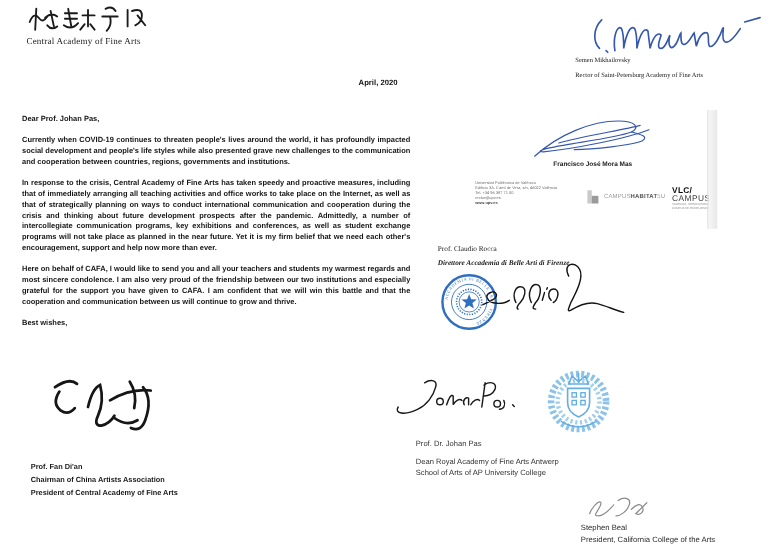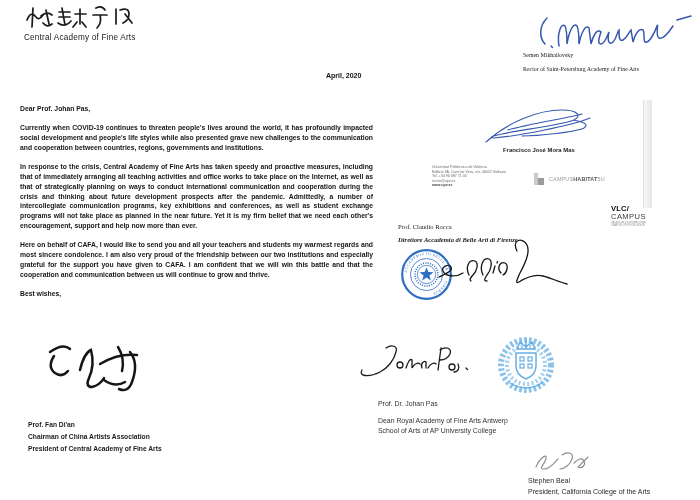--- a/index.html
+++ b/index.html
@@ -5,21 +5,21 @@
   * { margin:0; padding:0; box-sizing:border-box; }
   html,body { background:#fff; }
   .page {
     position:relative; width:700px; height:500px; background:#ffffff;
     font-family:"Liberation Sans", sans-serif; overflow:hidden; color:#111;
   }
   .abs { position:absolute; }
   .sr { position:absolute; width:1px; height:1px; overflow:hidden; clip:rect(0 0 0 0); }
 
   
-  .cafa-english { left:24px; top:33px; font-family:Liberation Sans, sans-serif; font-size:8.2px; color:#222; letter-spacing:.2px; }
+  .cafa-english { left:24px; top:33px; font-family:Liberation Serif, serif; font-size:8.2px; color:#222; letter-spacing:.2px; }
 
   
   .letter-body { left:20px; top:104px; width:353px; font-size:6.8px; line-height:9.8px; font-weight:600; color:#161616; }
   .letter-body p { text-align:justify; margin-top:9.5px; }
   .letter-body .greeting { text-align:left; margin-top:0; }
   .letter-body .closing { text-align:left; }
   .date-line { left:326px; top:72px; font-size:7px; font-weight:600; color:#111; }
 
   
   .mik-name  { left:523px; top:52px; font-family:"Liberation Serif", serif; font-size:5.9px; color:#222; }
@@ -29,21 +29,21 @@
   .mora-name { left:503px; top:147px; font-size:5.9px; font-weight:700; color:#222; }
   .upv-address { left:432px; top:165px; font-size:6px; line-height:7.6px; color:#6a6a6a; transform:scale(.6); transform-origin:left top; white-space:nowrap; }
   .upv-web { font-weight:700; color:#444; }
   .ch-row { left:534px; top:173px; display:flex; align-items:center; }
   .ch-icon { width:11px; height:12px; position:relative; margin-right:4px; }
   .ch-icon .b1 { position:absolute; left:0; top:0; width:4px; height:12px; background:#c9c9c9; }
   .ch-icon .b2 { position:absolute; left:4px; top:5px; width:6px; height:7px; background:#9a9a9a; }
   .ch-text { font-size:5.4px; color:#9a9a9a; letter-spacing:.2px; white-space:nowrap; }
   .ch-text .bold { font-weight:700; color:#555; }
   .vlc { left:611px; top:169px; width:40px; }
-  .vlc-l1 { font-size:7.6px; font-weight:800; color:#0d0d0d; line-height:8px; letter-spacing:.2px;margin-top:36px; }
+  .vlc-l1 { font-size:7.6px; font-weight:800; color:#0d0d0d; line-height:8px; letter-spacing:.2px; }
   .vlc-l2 { font-size:7.6px; font-weight:400; color:#3c3c3c; line-height:8px; letter-spacing:.4px; }
   .vlc-sub { font-size:6px; line-height:7px; color:#8f8f8f; transform:scale(.44); transform-origin:left top; white-space:nowrap; }
   .scan-band { left:643px; top:100px; width:9px; height:108px; background:linear-gradient(to right,#f7f7f7,#e7e7e7); border-left:1px solid #dedede; }
 
   
   .rocca-name  { left:398px; top:223px; font-family:"Liberation Serif", serif; font-size:6.6px; color:#222; }
   .rocca-title { left:398px; top:236px; font-family:"Liberation Serif", serif; font-size:6.6px; font-style:italic; font-weight:700; color:#222; }
 
   
   .fan-block { left:28px; top:419px; font-size:6.7px; line-height:11.8px; font-weight:600; color:#1a1a1a; }

